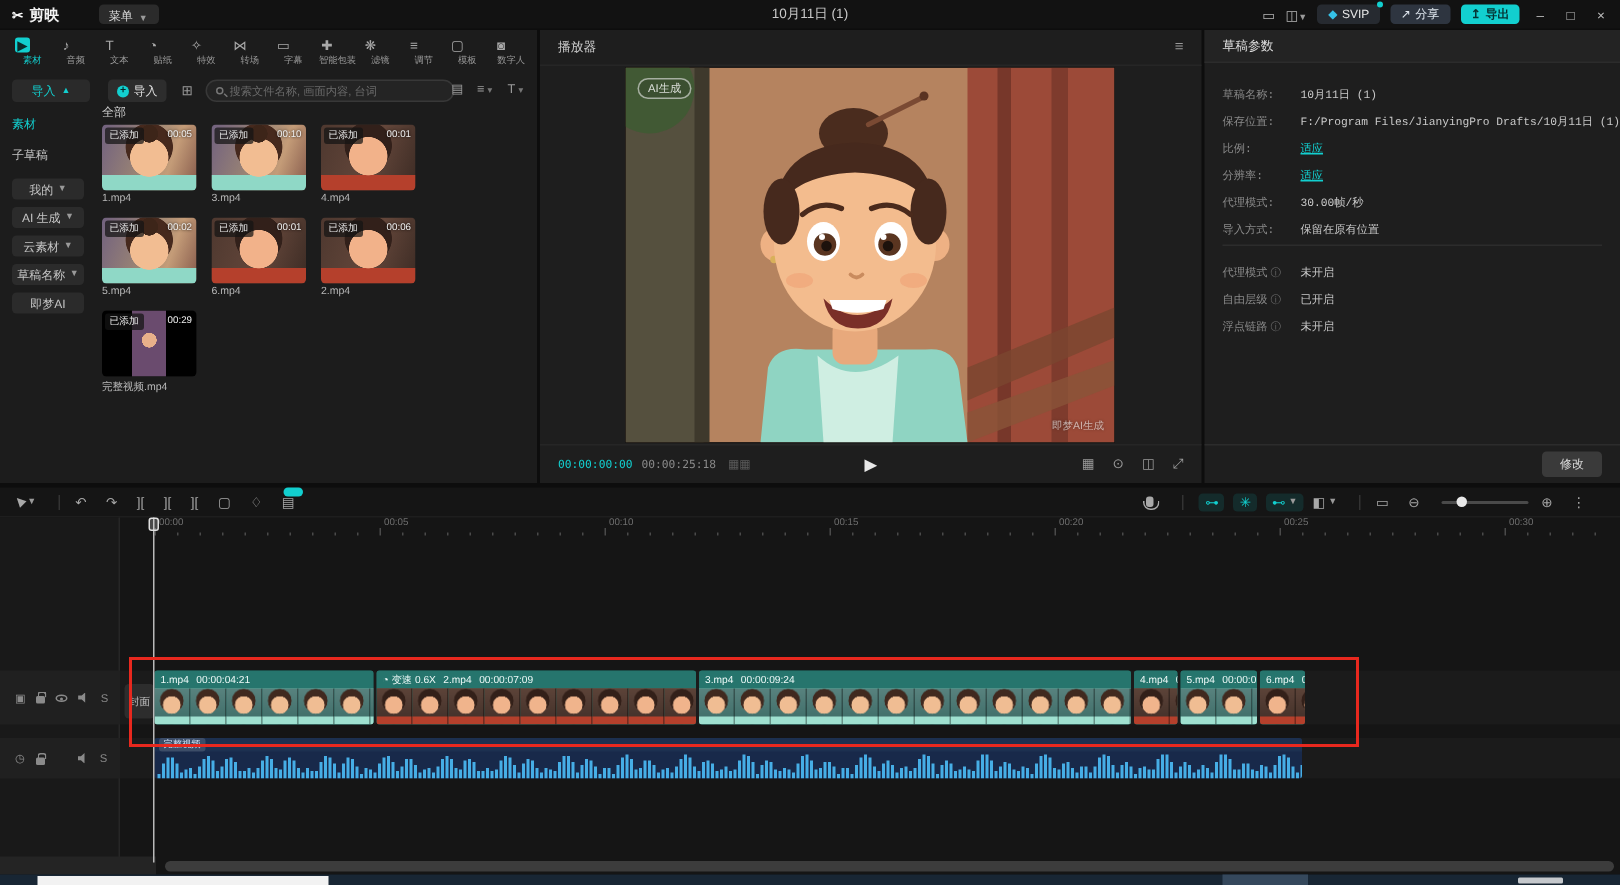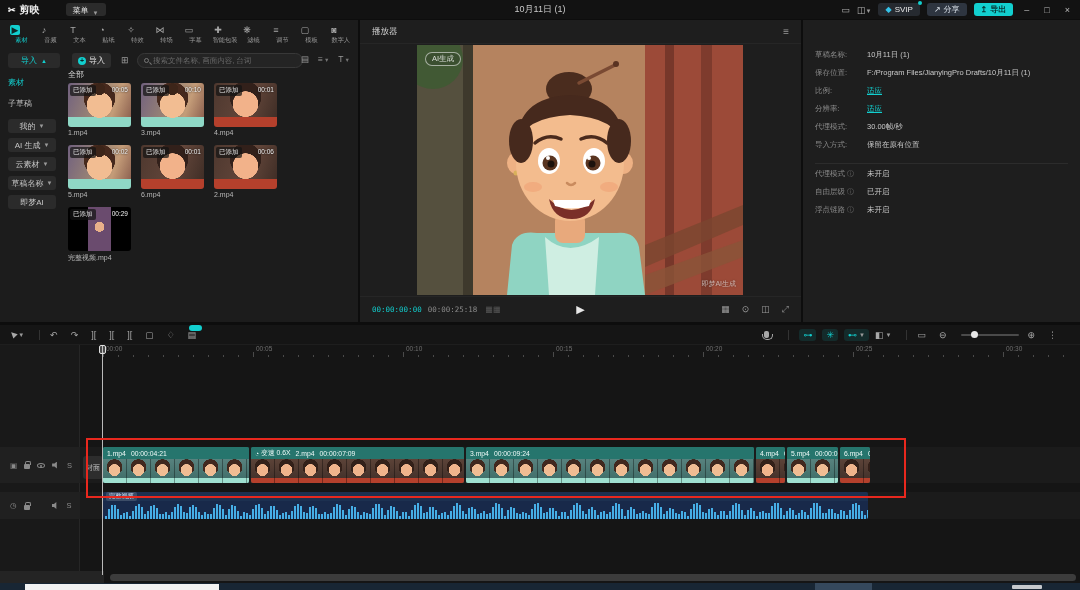--- a/index.html
+++ b/index.html
@@ -105,21 +105,21 @@
   .tc.cur { color:var(--accent); }
   .tc.total { color:#8a8a8a; margin-left:6px; }
   .frames-toggle { color:#5a5a5a; font-size:8px; margin-left:8px; }
   .play-btn { position:absolute; left:50%; transform:translateX(-50%); color:#e8e8e8; font-size:11px; }
   .pc-right { margin-left:auto; display:flex; gap:12px; color:#9a9a9a; font-size:9px; }
 
   
   .dp-header { height:22px; display:flex; align-items:center; padding:0 12px; font-size:8.5px; color:#dedede;
     border-bottom:1px solid #2c2c2c; background:#232323; }
   .dp-rows { position:absolute; left:0; top:30px; width:100%; }
-  .dp-row { display:flex; padding:0 12px; height:18px; align-items:flex-start; font-size:7.5px; }
+  .dp-row { display:flex; padding:0 12px; height:18px; align-items:flex-end; font-size:7.5px;font-family:Liberation Mono, monospace; }
   .dp-label { width:52px; color:#8a8a8a; flex:none; }
   .dp-value { color:#c9c9c9; white-space:nowrap; }
   .dp-value.link { color:var(--accent); text-decoration:underline; }
   .dp-div { height:1px; background:#2c2c2c; margin:5px 12px; }
   .info-i { color:#6a6a6a; font-size:7px; margin-left:2px; }
   .dp-footer { position:absolute; left:0; bottom:0; width:100%; height:26px; border-top:1px solid #2c2c2c;
     display:flex; align-items:center; justify-content:flex-end; padding:0 12px; }
   .modify-btn { background:#3a3a3a; color:#dcdcdc; font-size:8px; border-radius:3px; padding:3px 12px; }
 
   
@@ -436,20 +436,21 @@
       <div class="pc-right">
         <span>▦</span>
         <span>⊙</span>
         <span>◫</span>
         <span>⤢</span>
       </div>
     </div>
   </div>
 
   <div class="draft-panel">
+    <div class="dp-header">草稿参数</div>
     <div class="dp-rows" id="dp-rows">
         <div class="dp-row">
           <span class="dp-label">草稿名称:</span>
           <span class="dp-value">10月11日 (1)</span>
         </div>
         <div class="dp-row">
           <span class="dp-label">保存位置:</span>
           <span class="dp-value">F:/Program Files/JianyingPro Drafts/10月11日 (1)</span>
         </div>
         <div class="dp-row">
@@ -475,20 +476,23 @@
         </div>
         <div class="dp-row">
           <span class="dp-label">自由层级<span class="info-i">ⓘ</span></span>
           <span class="dp-value">已开启</span>
         </div>
         <div class="dp-row">
           <span class="dp-label">浮点链路<span class="info-i">ⓘ</span></span>
           <span class="dp-value">未开启</span>
         </div>
       </div>
+    <div class="dp-footer">
+      <span class="modify-btn">修改</span>
+    </div>
   </div>
 
   <div class="timeline">
     <div class="tl-toolbar">
       <div id="tl-left" style="display:flex;align-items:center;">
           <span class="ticn">
             <span class="cursor-g">▶</span>
             <span class="caret">▼</span>
           </span>
           <div class="tdiv"></div>

